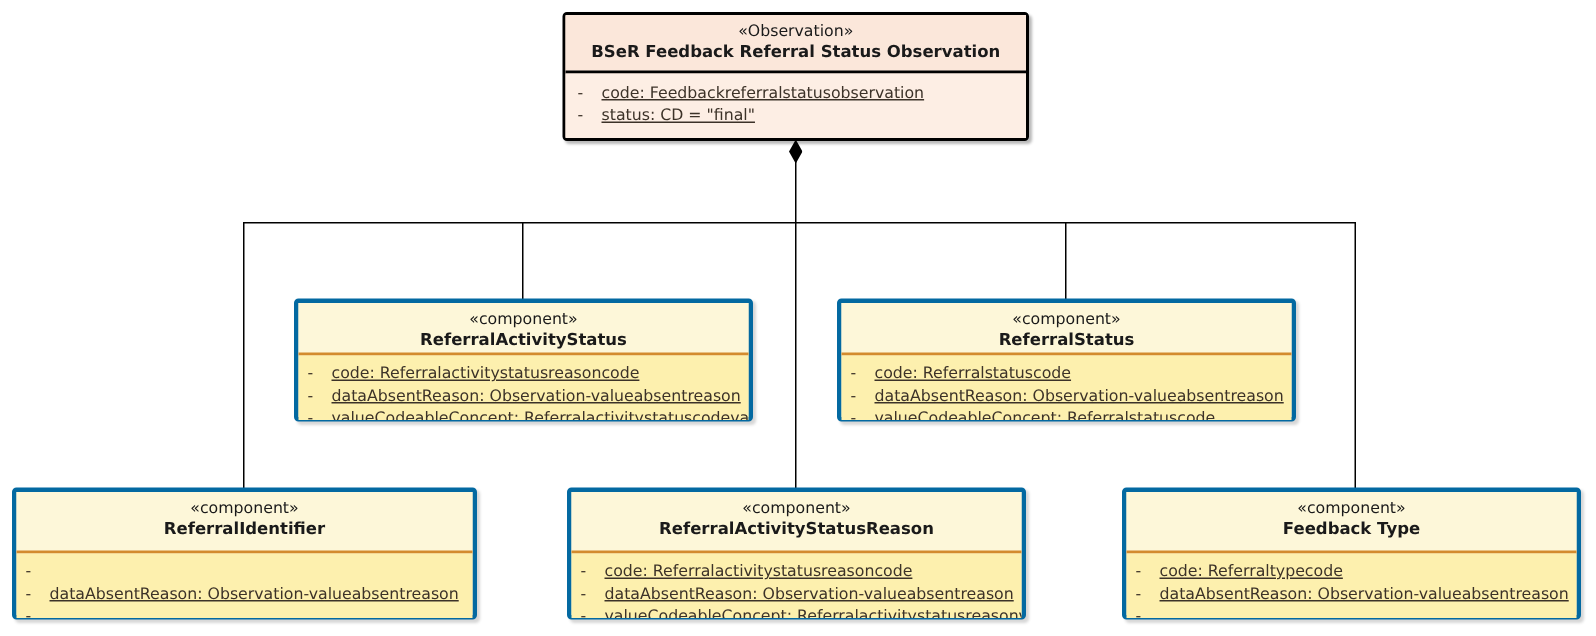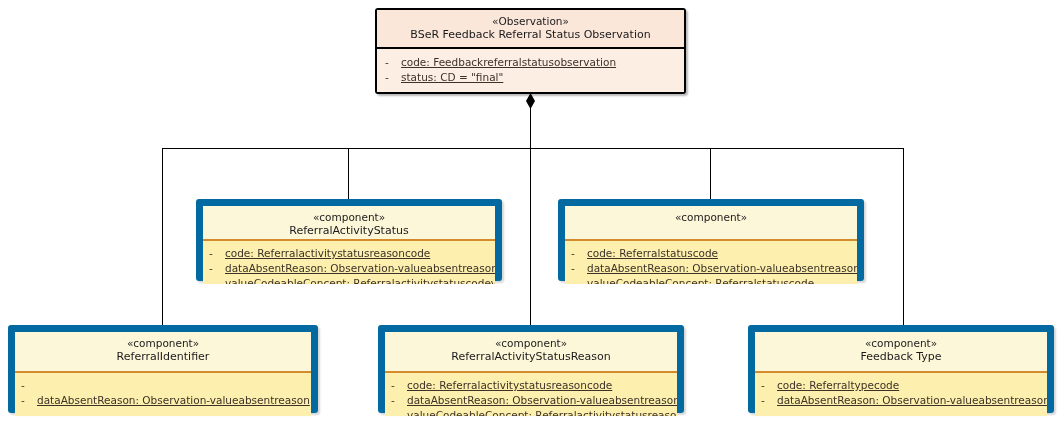--- a/index.html
+++ b/index.html
@@ -51,21 +51,21 @@
     display: block;
     font-size: 10.5px;
     line-height: 13px;
     color: #1a1a1a;
     white-space: nowrap;
   }
   .cname {
     display: block;
     font-size: 11px;
     line-height: 14px;
-    font-weight: normal;
+    font-weight: bold;
     color: #1a1a1a;
     white-space: nowrap;
   }
   .attr {
     display: flex;
     align-items: flex-start;
     font-size: 10.5px;
     line-height: 15px;
     color: #3c3228;
     white-space: nowrap;
@@ -89,21 +89,21 @@
     border-bottom: 2px solid #000000;
     padding-top: 5px;
   }
   .root .body {
     background: #fdeee4;
     padding: 6px 0 0 8px;
   }
 
   
   .comp {
-    border: 7px solid #0369a1;
+    border: 3px solid #0369a1;
     background: #fdf7d9;
     box-shadow: 2px 2px 2px rgba(0,0,0,0.16);
   }
   .comp .hdr {
     background: #fdf7d9;
     border-bottom: 2px solid #d38b2e;
     padding-top: 5px;
   }
   .comp .body {
     background: #fdf0ae;
@@ -159,20 +159,21 @@
       <div class="attr">
         <span class="vis">-</span>
         <span class="sig">valueCodeableConcept: Referralactivitystatuscodevalue</span>
       </div>
     </div>
   </div>
 
   <div class="umlbox comp" style="left:558px; top:199px; width:306px; height:82px;">
     <div class="hdr" style="height:35px;">
       <span class="stereo">«component»</span>
+      <span class="cname">ReferralStatus</span>
     </div>
     <div class="body" style="height:43px;">
       <div class="attr">
         <span class="vis">-</span>
         <span class="sig">code: Referralstatuscode</span>
       </div>
       <div class="attr">
         <span class="vis">-</span>
         <span class="sig">dataAbsentReason: Observation-valueabsentreason</span>
       </div>

